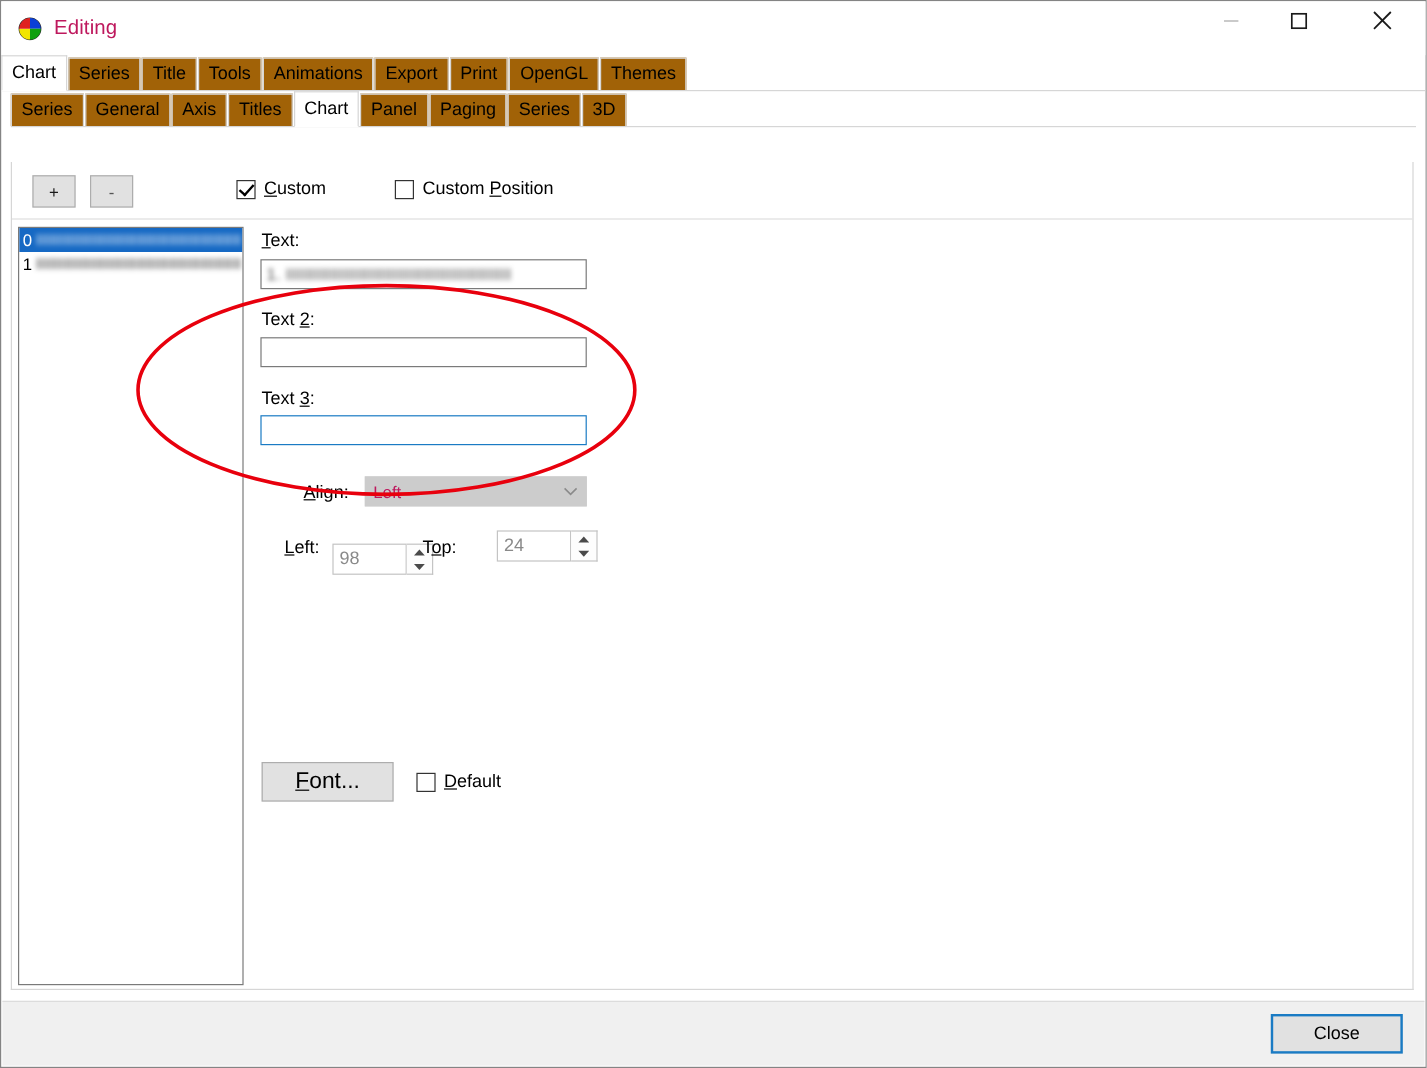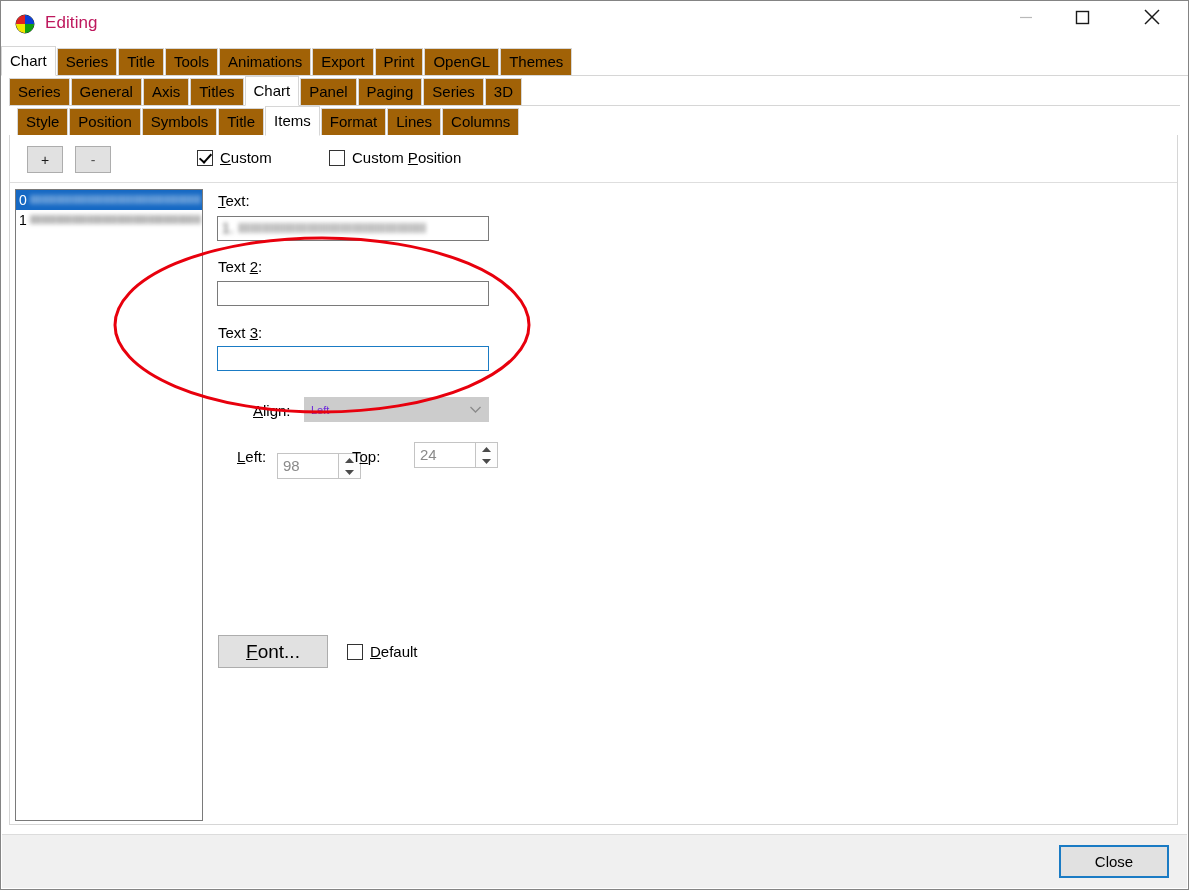--- a/index.html
+++ b/index.html
@@ -261,22 +261,22 @@
     position: absolute;
     height: 25px;
     background: #cccccc;
     border: 1px solid #cccccc;
     box-sizing: border-box;
     display: flex;
     align-items: center;
   }
   .combo .val {
     flex: 1;
-    font-size: 11px;
-    color: #6d28d9;
+    font-size: 14px;
+    color: #be185d;
     padding-left: 6px;
   }
   .combo .arrow {
     width: 25px;
     height: 23px;
     background: #cccccc;
     display: flex;
     align-items: center;
     justify-content: center;
   }
@@ -425,30 +425,20 @@
         <div class="tab active"><span>Chart</span></div>
         <div class="tab"><span>Panel</span></div>
         <div class="tab"><span>Paging</span></div>
         <div class="tab"><span>Series</span></div>
         <div class="tab"><span>3D</span></div>
       </div>
   </div>
 
   <div class="tabrow tabrow-3">
     <div class="baseline"></div>
-    <div class="tabs" id="tabs3">
-        <div class="tab"><span>Style</span></div>
-        <div class="tab"><span>Position</span></div>
-        <div class="tab"><span>Symbols</span></div>
-        <div class="tab"><span>Title</span></div>
-        <div class="tab active"><span>Items</span></div>
-        <div class="tab"><span>Format</span></div>
-        <div class="tab"><span>Lines</span></div>
-        <div class="tab"><span>Columns</span></div>
-      </div>
   </div>
 
   <div class="content-panel">
 
     <div class="toolbar">
       <div class="sq-btn btn-plus">+</div>
       <div class="sq-btn btn-minus">-</div>
 
       <div class="cbox-wrap cw-custom">
         <span class="cbox checked"></span>

